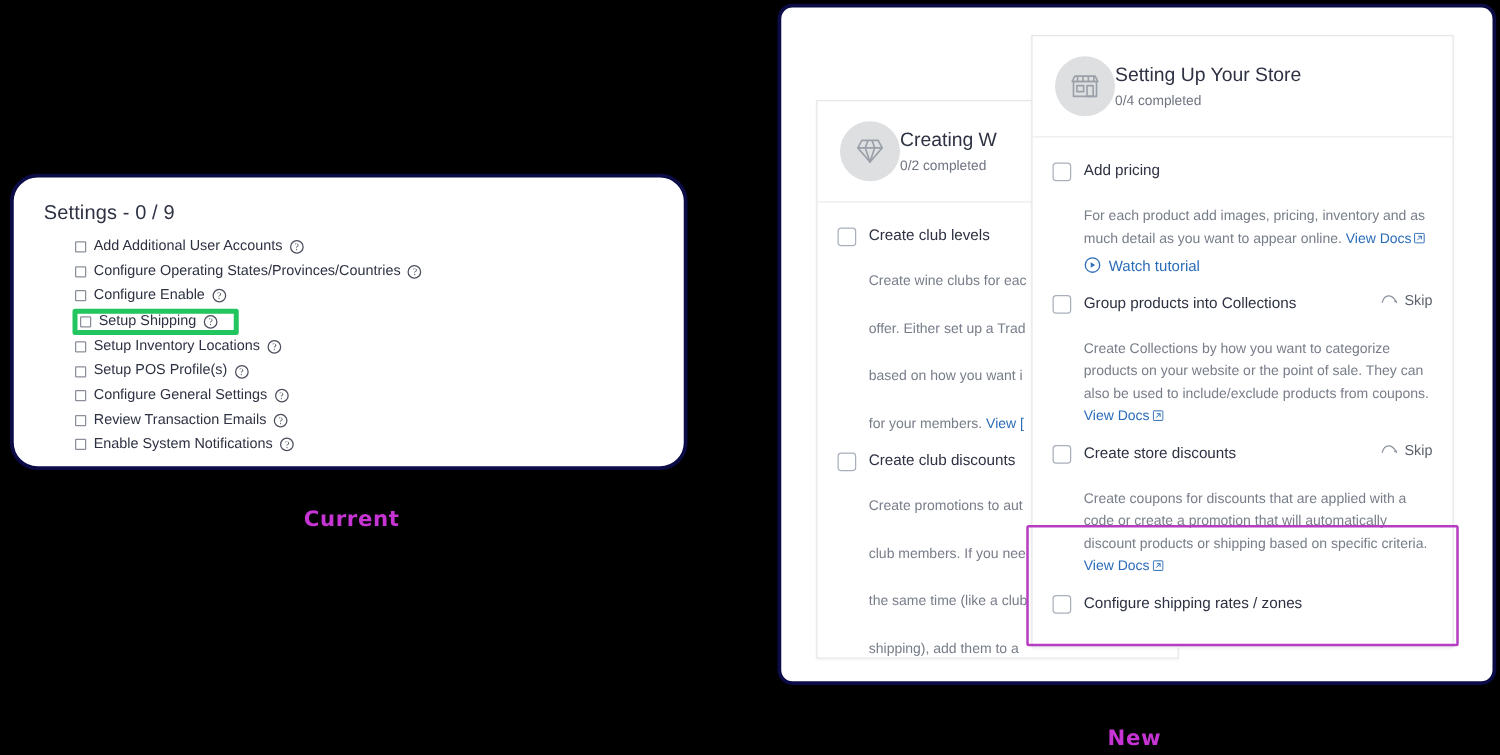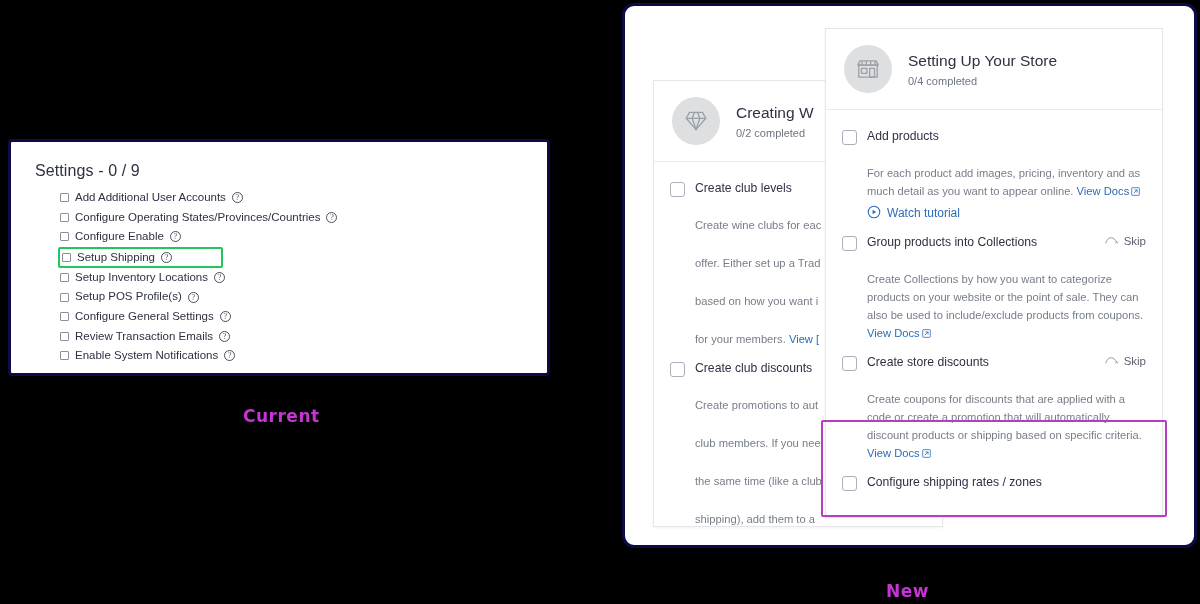--- a/index.html
+++ b/index.html
@@ -12,45 +12,45 @@
   }
   .stage { position: relative; width: 1200px; height: 604px; }
 
   
   .current-frame {
     position: absolute;
     left: 8px; top: 139px;
     width: 542px; height: 237px;
     background: #ffffff;
     border: 3px solid #0b0b45;
-    border-radius: 4px;
+    border-radius: 22px;
   }
   .current-inner { padding: 16px 20px 0 20px; }
   .settings-title {
     font-size: 16px;
     color: #2d3142;
     font-weight: 400;
     letter-spacing: .1px;
     margin: 4px 0 8px 4px;
   }
   .settings-list { margin: 0; padding: 0; list-style: none; }
   .settings-row {
     display: flex;
     align-items: center;
     gap: 6px;
     height: 19.6px;
     padding-left: 29px;
     position: relative;
   }
   .settings-row.highlighted {
-    border: 2px solid #22c55e;
+    border: 4px solid #22c55e;
     border-radius: 2px;
     margin-left: 27px;
     padding-left: 2px;
-    width: 165px;
+    width: 133px;
     height: 21px;
   }
   .cb-sm {
     width: 9px; height: 9px;
     border: 1px solid #8b8f99;
     border-radius: 1px;
     background: #fff;
     flex: 0 0 auto;
   }
   .settings-label {
@@ -97,21 +97,20 @@
     background: #ffffff;
     border: 1px solid #e4e6e9;
     box-shadow: 0 1px 2px rgba(0,0,0,.05);
   }
   .card-back  { left: 28px;  top: 74px;  width: 290px; height: 447px; }
   .card-front { left: 200px; top: 22px;  width: 338px; height: 490px; }
 
   .card-header {
     display: flex;
     align-items: center;
-    gap: 16px;
     padding: 16px 18px;
     border-bottom: 1px solid #e9ebee;
   }
   .avatar {
     width: 48px; height: 48px;
     border-radius: 50%;
     background: #dedfe1;
     display: flex; align-items: center; justify-content: center;
     flex: 0 0 auto;
   }
@@ -305,21 +304,21 @@
         </div>
         <div>
           <div class="card-title">Setting Up Your Store</div>
           <div class="card-sub">0/4 completed</div>
         </div>
       </div>
       <div class="card-body" id="front-card-body">
           <div class="task">
             <span class="cb-lg"></span>
             <div class="task-main">
-              <div class="task-title">Add products</div>
+              <div class="task-title">Add pricing</div>
               <div class="task-desc"><span>For each product add images, pricing, inventory and as much detail as you want to appear online.</span> <a class="link"><span>View Docs</span><svg class="ext-icon" viewBox="0 0 16 16" fill="none" stroke="#2b6cb8" stroke-width="1.4">
                     <rect x="1.2" y="1.2" width="13.6" height="13.6" rx="1"></rect>
                     <path d="M5.5 10.5L10.5 5.5M6.8 5.3h4v4" stroke-linecap="round"></path>
                   </svg></a></div>
               <div class="watch">
                 <span><svg width="14" height="14" viewBox="0 0 16 16" fill="none" stroke="#2b6cb8" stroke-width="1.2">
                     <circle cx="8" cy="8" r="6.6"></circle>
                     <path d="M6.4 5.4l4 2.6-4 2.6z" fill="#2b6cb8" stroke="none"></path>
                   </svg></span>
                 <span>Watch tutorial</span>

